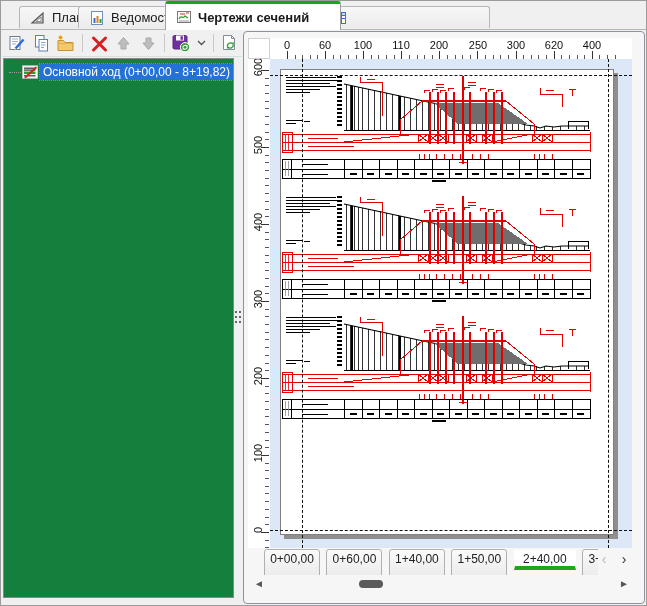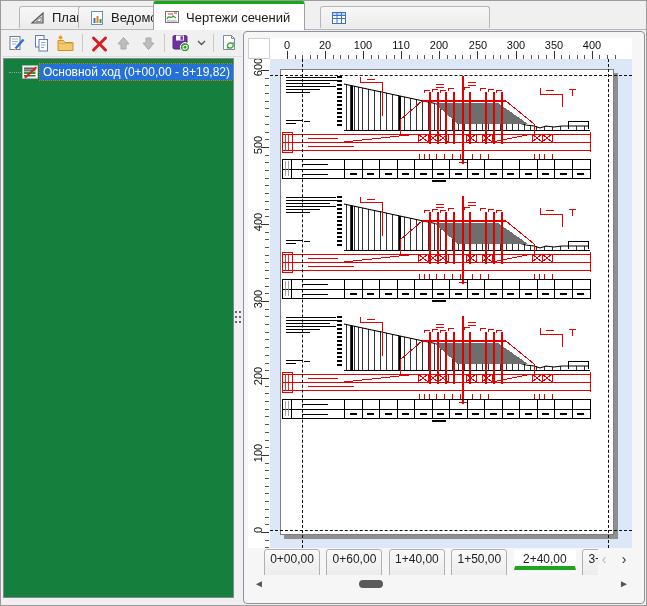--- a/index.html
+++ b/index.html
@@ -24,21 +24,21 @@
     border-radius:3px 3px 0 0;
     display:flex;align-items:center;gap:6px;
     padding:0 10px;font-size:13px;color:#1a1a1a;cursor:default;
   }
   .tab.active{
     top:0;height:29px;background:#fff;border-color:#9aa0a6;
     border-top:3px solid #17a817;z-index:3;
   }
   .tab-plan{left:18px;width:89px;}
   .tab-vedomosti{left:79px;width:114px;left:77px;}
-  .tab-chertezhi{left:152px;width:152px;}
+  .tab-chertezhi{left:164px;width:176px;font-weight:bold;}
   .tab-svodnye{left:319px;width:170px;}
   .tab .ticon{width:16px;height:16px;flex:0 0 16px;}
 
   
   .toolbar{
     position:absolute;left:1px;top:29px;width:240px;height:27px;
     display:flex;align-items:center;padding-left:3px;box-sizing:border-box;
     background:#f0f0f0;border-bottom:1px solid #dcdcdc;
   }
   .tbtn{
@@ -285,27 +285,27 @@
         <rect x="4" y="11" width="2" height="2" fill="#666"></rect>
     </svg>
   </div>
 
   <div class="viewer">
 
     <div class="corner-box"></div>
 
     <div class="hruler">
       <span class="hlabel" style="left:17px">0</span>
-      <span class="hlabel" style="left:55px">20</span>
+      <span class="hlabel" style="left:55px">60</span>
       <span class="hlabel" style="left:93px">100</span>
       <span class="hlabel" style="left:131px">110</span>
       <span class="hlabel" style="left:169px">200</span>
       <span class="hlabel" style="left:208px">250</span>
       <span class="hlabel" style="left:246px">300</span>
-      <span class="hlabel" style="left:284px">350</span>
+      <span class="hlabel" style="left:284px">620</span>
       <span class="hlabel" style="left:322px">400</span>
       <div class="hticks-minor"></div>
       <div class="hticks-major"></div>
     </div>
 
     <div class="vruler">
       <span class="vlabel" style="top:2px">600</span>
       <span class="vlabel" style="top:80px">500</span>
       <span class="vlabel" style="top:157px">400</span>
       <span class="vlabel" style="top:234px">300</span>

